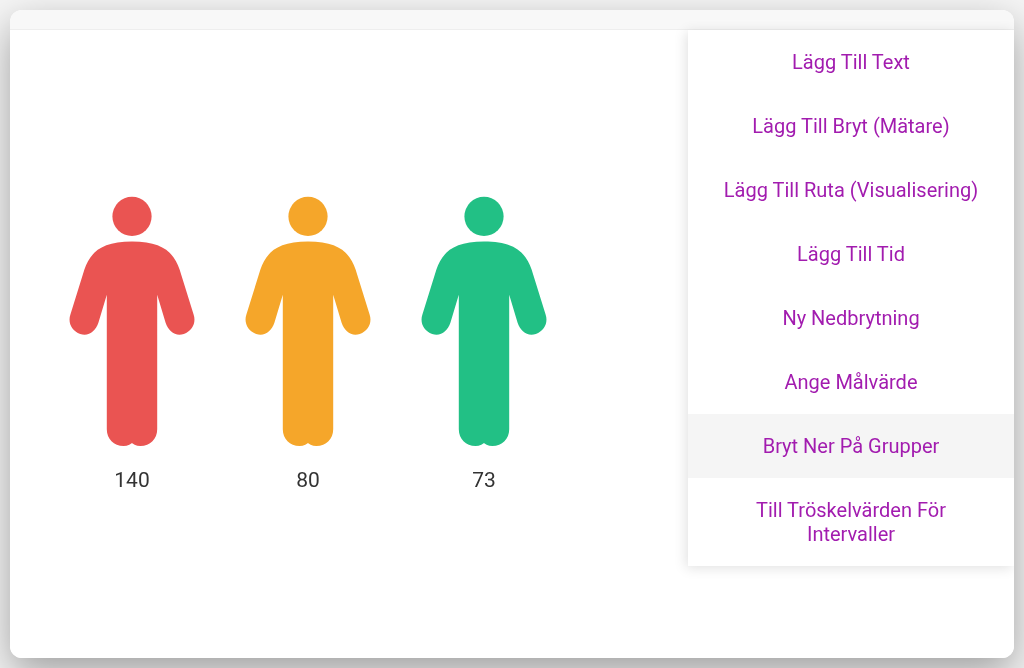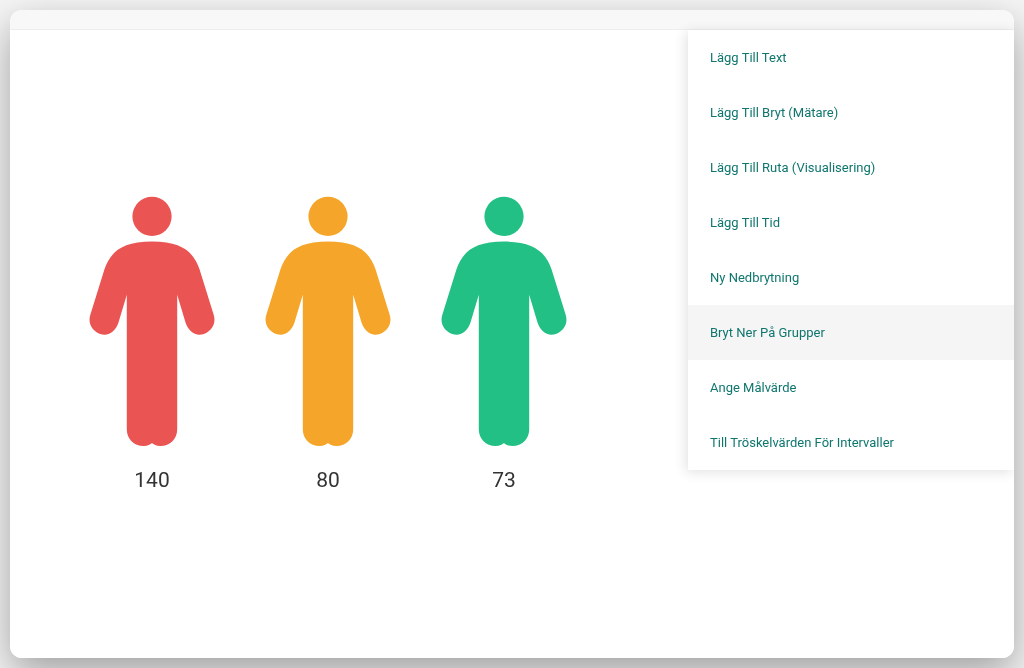--- a/index.html
+++ b/index.html
@@ -39,21 +39,21 @@
     .content {
       position: relative;
       height: calc(100% - 20px);
       background: #ffffff;
     }
     .people-row {
       display: flex;
       align-items: flex-end;
       justify-content: flex-start;
       gap: 36px;
-      padding-left: 72px;
+      padding-left: 52px;
       padding-top: 160px;
     }
     .person {
       display: flex;
       flex-direction: column;
       align-items: center;
       gap: 14px;
     }
     .person svg {
       width: 140px;
@@ -70,24 +70,25 @@
       right: 0;
       width: 326px;
       background: #ffffff;
       box-shadow: -2px 2px 12px rgba(0,0,0,0.12);
       display: flex;
       flex-direction: column;
       z-index: 10;
     }
     .menu-item {
       padding: 20px 22px;
-      font-size: 13px;
-      color: #0f766e;
+      font-size: 20px;
+      color: #a21caf;
       cursor: pointer;
       font-weight: 400;
+      text-align: center;
     }
     .menu-item.highlighted {
       background: #f5f5f5;
     }
   </style>
 </head>
 <body>
 
 <div class="container">
   <div class="panel">
@@ -128,20 +129,20 @@
         </div>
 
       </div>
 
       <div class="context-menu">
         <div class="menu-item">Lägg Till Text</div>
         <div class="menu-item">Lägg Till Bryt (Mätare)</div>
         <div class="menu-item">Lägg Till Ruta (Visualisering)</div>
         <div class="menu-item">Lägg Till Tid</div>
         <div class="menu-item">Ny Nedbrytning</div>
+        <div class="menu-item">Ange Målvärde</div>
         <div class="menu-item highlighted">Bryt Ner På Grupper</div>
-        <div class="menu-item">Ange Målvärde</div>
         <div class="menu-item">Till Tröskelvärden För Intervaller</div>
       </div>
 
     </div>
   </div>
 </div>
 
 </body></html>

